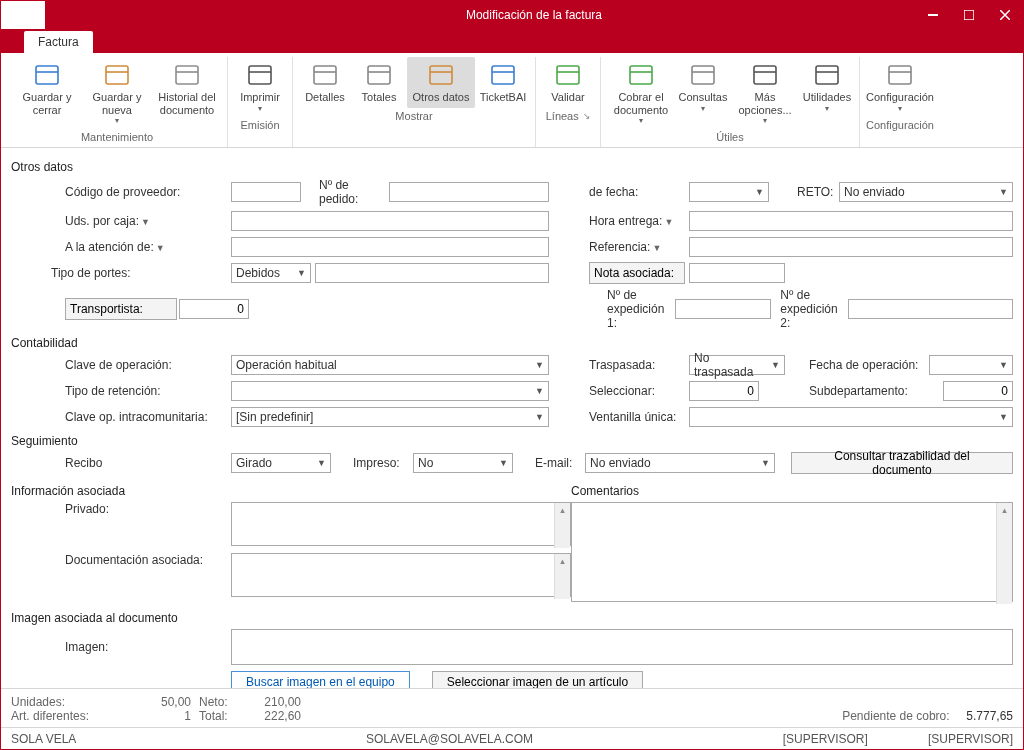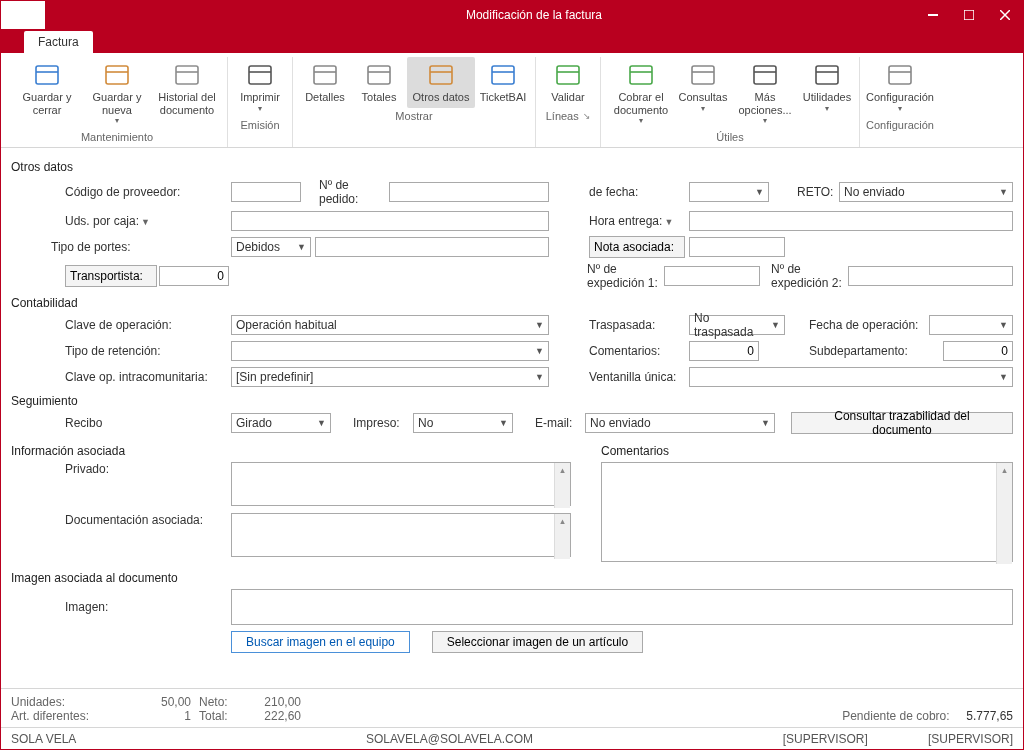--- a/index.html
+++ b/index.html
@@ -268,36 +268,43 @@
     </div>
 
     <div class="row">
       <div class="lbl-col indent"><span>Uds. por caja:</span><span class="dd">▼</span></div>
       <input class="input" style="width: 318px;">
       <div style="width:40px"></div>
       <div style="width:100px"><span>Hora entrega:</span><span class="dd">▼</span></div>
       <input class="input" style="flex: 1 1 0%;">
     </div>
 
+    <div class="row">
+      <div class="lbl-col indent"><span>A la atención de:</span><span class="dd">▼</span></div>
+      <input class="input" style="width: 318px;">
+      <div style="width:40px"></div>
+      <div style="width:100px"><span>Referencia:</span><span class="dd">▼</span></div>
+      <input class="input" style="flex: 1 1 0%;">
+    </div>
 
     <div class="row">
       <div class="lbl-col indent" style="padding-left:0">Tipo de portes:</div>
       <div class="select" style="width:80px">
           <span>Debidos</span>
           <span class="arrow">▼</span>
         </div>
       <input class="input" style="width: 234px; margin-left: 4px;">
       <div style="width:40px"></div>
       <button class="btn" style="width:96px;padding:0 4px">Nota asociada:</button>
       <input class="input" style="width: 96px; margin-left: 4px;">
     </div>
 
     <div class="row">
       <div class="lbl-col indent" style="width:auto;padding-left:14px">
-        <button class="btn" style="width:92px;padding:0 4px">Transportista:</button>
+        <button class="btn" style="width:112px;padding:0 4px">Transportista:</button>
       </div>
       <input class="input" style="width: 70px; text-align: right; margin-left: 2px;" value="0">
       <div style="flex:0 0 auto;width:358px"></div>
       <div style="width:112px">Nº de expedición 1:</div>
       <input class="input" style="width: 96px;">
       <div style="width:16px"></div>
       <div style="width:112px">Nº de expedición 2:</div>
       <input class="input" style="flex: 1 1 0%;">
     </div>
 
@@ -323,21 +330,21 @@
         </div>
     </div>
 
     <div class="row">
       <div class="lbl-col indent">Tipo de retención:</div>
       <div class="select" style="width:318px">
           <span></span>
           <span class="arrow">▼</span>
         </div>
       <div style="width:40px"></div>
-      <div style="width:100px">Comentarios:</div>
+      <div style="width:100px">Seleccionar:</div>
       <input class="input" style="width: 70px; text-align: right;" value="0">
       <div style="width:50px"></div>
       <div style="width:120px">Subdepartamento:</div>
       <input class="input" style="width: 70px; text-align: right; margin-left: auto;" value="0">
     </div>
 
     <div class="row">
       <div class="lbl-col indent">Clave op. intracomunitaria:</div>
       <div class="select" style="width:318px">
           <span>[Sin predefinir]</span>
@@ -367,21 +374,21 @@
       <div style="width:22px"></div>
       <div style="width:50px">E-mail:</div>
       <div class="select" style="width:190px">
           <span>No enviado</span>
           <span class="arrow">▼</span>
         </div>
       <div style="width:16px"></div>
       <button class="btn" style="flex:1;justify-content:center">Consultar trazabilidad del documento</button>
     </div>
 
-    <div style="display:flex;gap:30px">
+    <div style="display:flex;">
       <div style="flex:0 0 560px">
         <div class="section-title">Información asociada</div>
         <div class="row" style="align-items:flex-start">
           <div class="lbl-col indent">Privado:</div>
           <div class="textarea-wrap" style="flex:1">
             <textarea class="textarea" style="height: 44px;"></textarea>
             <div class="scroll-thumb">▴</div>
           </div>
         </div>
         <div class="row" style="align-items:flex-start">

